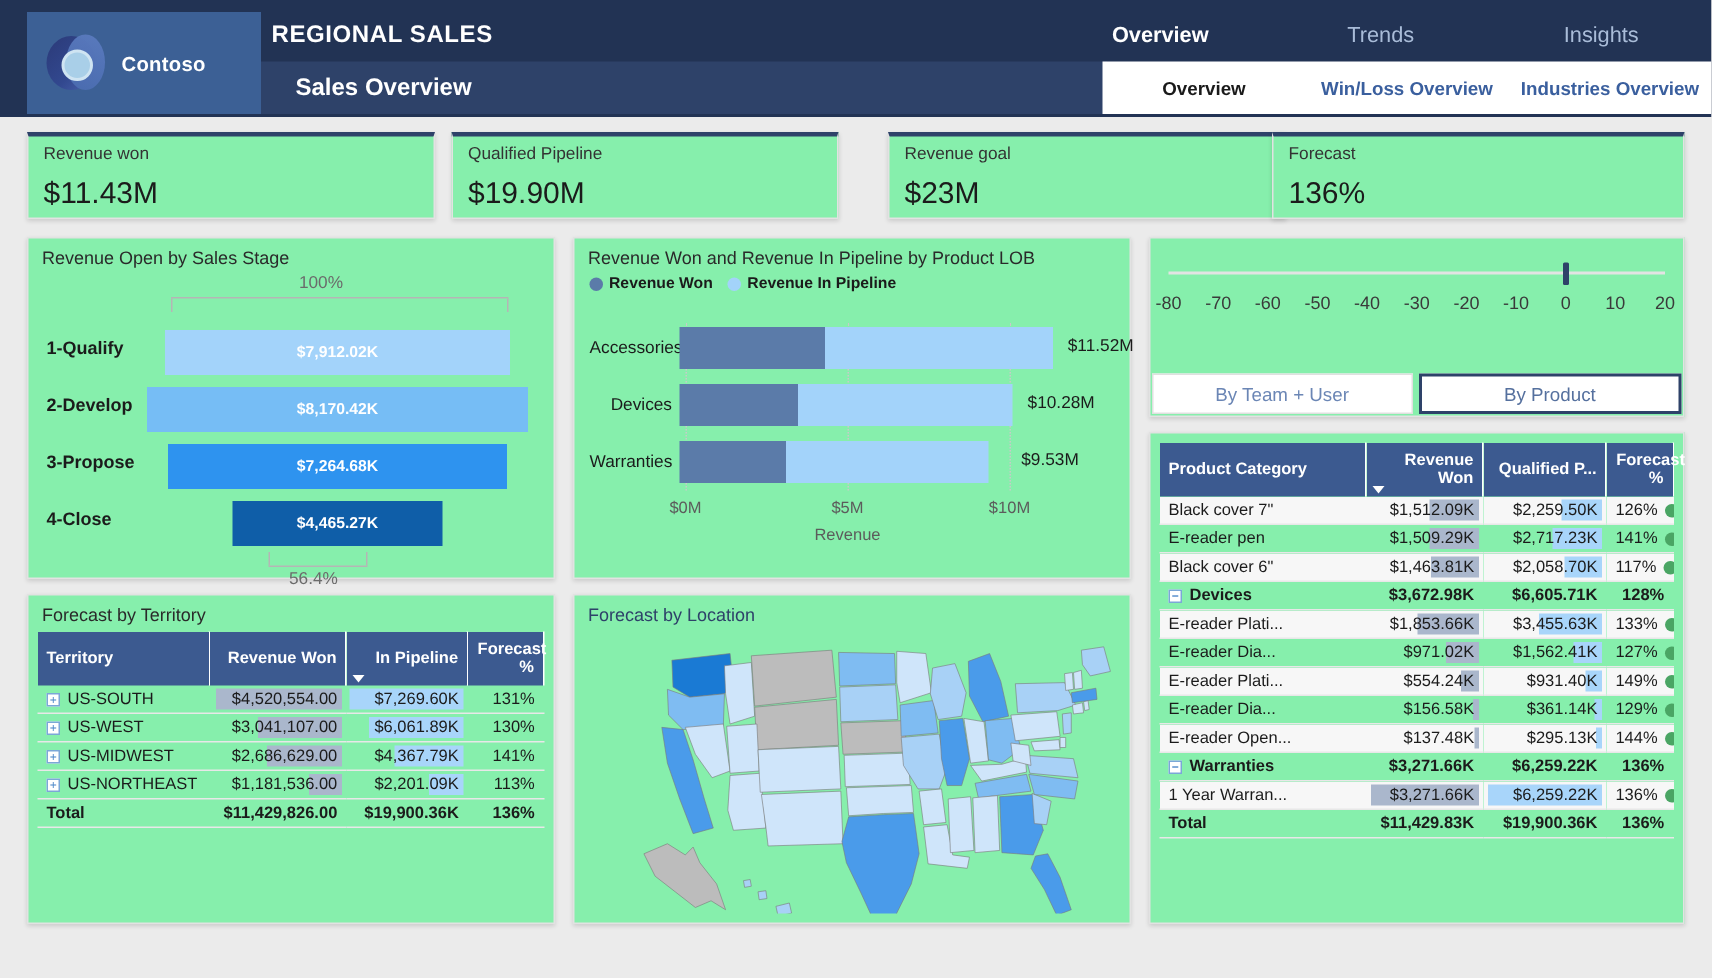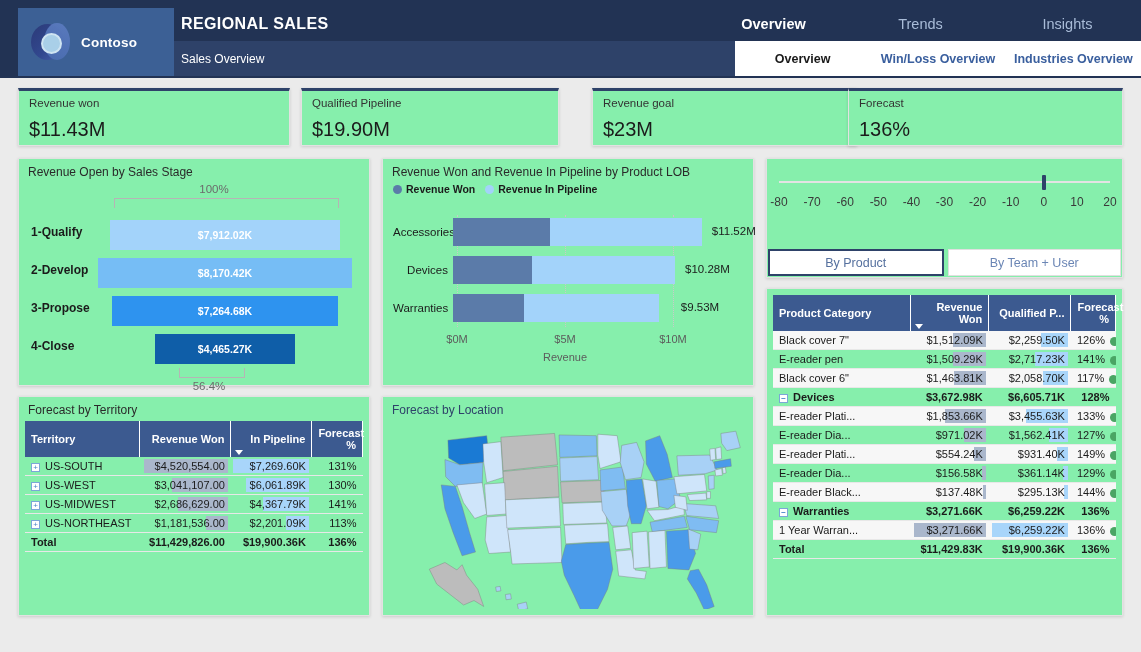--- a/index.html
+++ b/index.html
@@ -37,21 +37,21 @@
 
   .hdr-title-strip {
     position: absolute; left: 174px; top: 8px; width: 564px; height: 32px;
     display: flex; align-items: center;
   }
   .hdr-title { color: #ffffff; font-size: 16px; font-weight: bold; letter-spacing: .4px; padding-left: 7px; }
   .hdr-sub-strip {
     position: absolute; left: 174px; top: 41px; width: 564px; height: 35px;
     background: #2e4269; display: flex; align-items: center;
   }
-  .hdr-sub { color: #ffffff; font-size: 12px; font-weight: normal; padding-left: 7px; }
+  .hdr-sub { color: #ffffff; font-size: 16px; font-weight: bold; padding-left: 7px; margin-left: 16px; }
 
   .hdr-tabs-top { position: absolute; left: 700px; top: 8px; width: 441px; height: 32px; display: flex; align-items: center; }
   .tab-top { flex: 1; text-align: center; font-size: 14.5px; color: #a9bcd8; }
   .tab-top.active { color: #ffffff; font-weight: bold; }
 
   .hdr-tabs-bot {
     position: absolute; left: 735px; top: 41px; width: 406px; height: 35px;
     background: #ffffff; display: flex; align-items: center;
   }
   .tab-bot { flex: 1; text-align: center; font-size: 12.5px; color: #3a5f9e; font-weight: bold; }
@@ -323,22 +323,22 @@
         <div class="wi-tick" style="left: 30%;">-50</div>
         <div class="wi-tick" style="left: 40%;">-40</div>
         <div class="wi-tick" style="left: 50%;">-30</div>
         <div class="wi-tick" style="left: 60%;">-20</div>
         <div class="wi-tick" style="left: 70%;">-10</div>
         <div class="wi-tick" style="left: 80%;">0</div>
         <div class="wi-tick" style="left: 90%;">10</div>
         <div class="wi-tick" style="left: 100%;">20</div>
       </div>
     <div class="seg-row">
+      <div class="seg-btn">By Team + User</div>
       <div class="seg-btn active">By Product</div>
-      <div class="seg-btn">By Team + User</div>
     </div>
   </div>
 
   <div class="card" style="left:766px; top:288px; width:357px; height:328px; padding:6px;">
     <table class="pbi">
       <colgroup>
           <col style="width:40%">
           <col style="width:23%">
           <col style="width:24%">
           <col style="width:13%">
@@ -397,21 +397,21 @@
             <td class="num"><span class="bar-cell-bg" style="width: 11.4px; background: rgb(168, 213, 250);"></span><span class="bar-cell-txt">$931.40K</span></td>
             <td class="num"><span>149%</span><span class="statusdot" style="background: rgb(74, 165, 100);"></span></td>
           </tr>
           <tr>
             <td class="indent">E-reader Dia...</td>
             <td class="num"><span class="bar-cell-bg" style="width: 3.6px; background: rgb(170, 183, 204);"></span><span class="bar-cell-txt">$156.58K</span></td>
             <td class="num"><span class="bar-cell-bg" style="width: 4.56px; background: rgb(168, 213, 250);"></span><span class="bar-cell-txt">$361.14K</span></td>
             <td class="num"><span>129%</span><span class="statusdot" style="background: rgb(74, 165, 100);"></span></td>
           </tr>
           <tr class="rowalt">
-            <td class="indent">E-reader Black...</td>
+            <td class="indent">E-reader Open...</td>
             <td class="num"><span class="bar-cell-bg" style="width: 2.88px; background: rgb(170, 183, 204);"></span><span class="bar-cell-txt">$137.48K</span></td>
             <td class="num"><span class="bar-cell-bg" style="width: 3.8px; background: rgb(168, 213, 250);"></span><span class="bar-cell-txt">$295.13K</span></td>
             <td class="num"><span>144%</span><span class="statusdot" style="background: rgb(74, 165, 100);"></span></td>
           </tr>
           <tr class="rowgroup">
             <td><span class="expander">−</span><span>Warranties</span></td>
             <td class="num"><span class="bar-cell-txt">$3,271.66K</span></td>
             <td class="num"><span class="bar-cell-txt">$6,259.22K</span></td>
             <td class="num"><span>136%</span></td>
           </tr>

